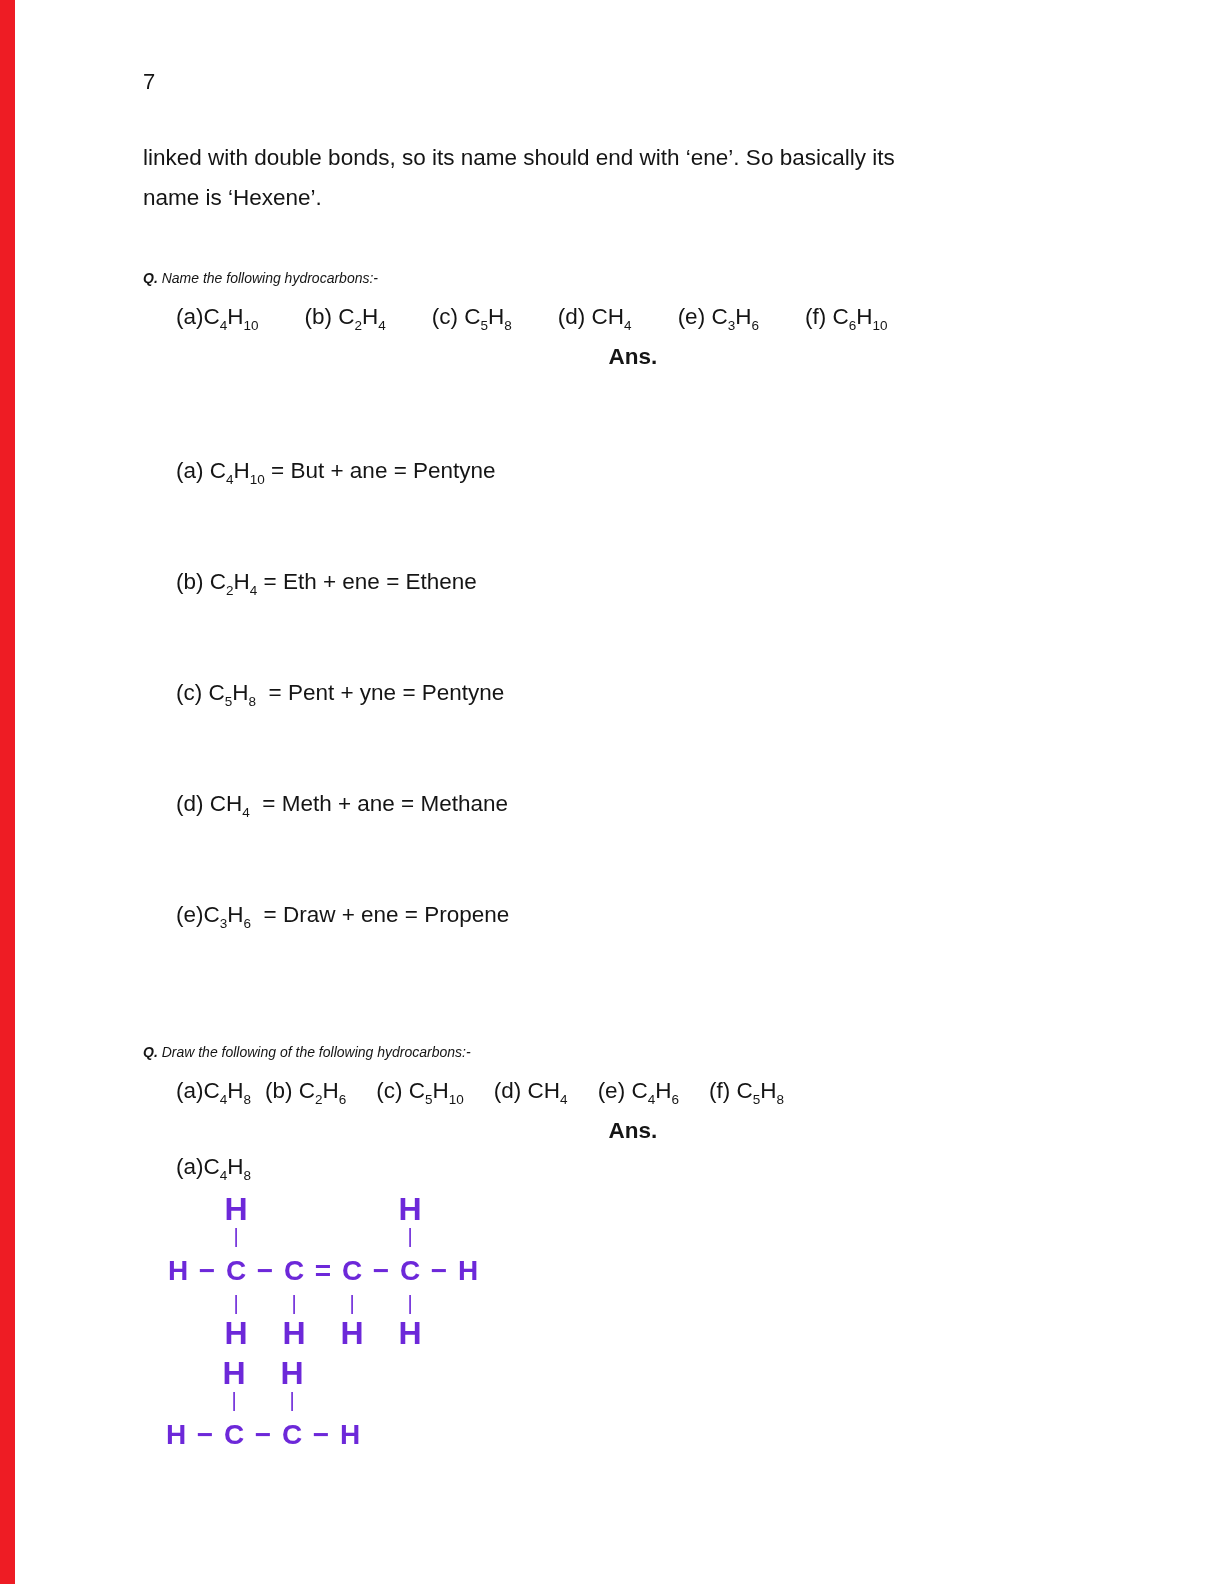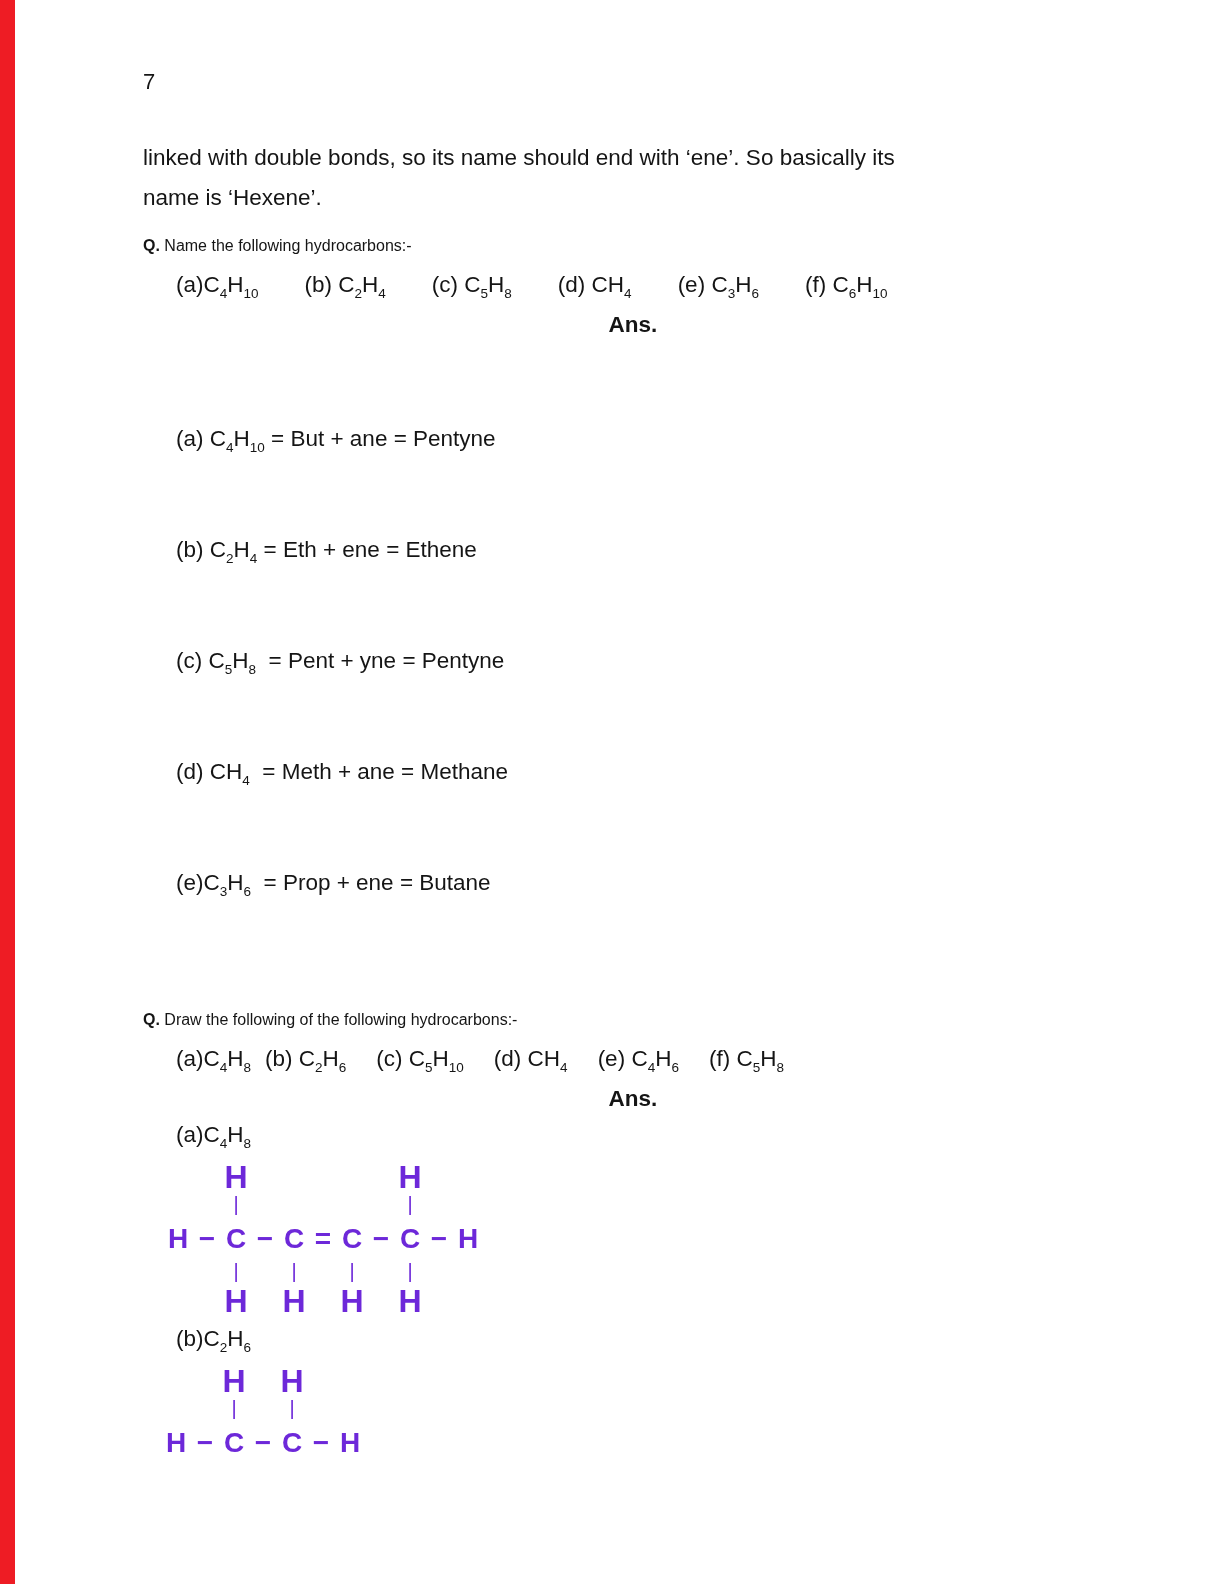--- a/index.html
+++ b/index.html
@@ -25,26 +25,27 @@
     padding-top: 70px;
   }
   .page-number {
     font-size: 22px;
     line-height: 24px;
     margin-bottom: 44px;
   }
   .intro {
     font-size: 22.5px;
     line-height: 40px;
-    margin-bottom: 13px;
+    margin-bottom: 45px;
   }
   .q-heading {
-    font-size: 16px;
+    font-size: 14px;
     line-height: 30px;
     margin-bottom: 8px;
+    font-style: italic;
   }
   .q-label, .ans-label { font-weight: 700; }
   .options-row {
     display: flex;
     align-items: center;
     margin-left: 33px;
     font-size: 22.5px;
     line-height: 32px;
     margin-bottom: 9px;
     white-space: pre;
@@ -121,21 +122,21 @@
       <span class="option-item"><span>(f) </span><span>C<sub>6</sub>H<sub>10</sub></span></span>
     </div>
 
     <div class="ans-line"><span class="ans-label">Ans.</span></div>
 
     <div class="answers-list">
       <div><span>(a) </span><span>C<sub>4</sub>H<sub>10</sub></span><span> = But + ane = Pentyne</span></div>
       <div><span>(b) </span><span>C<sub>2</sub>H<sub>4</sub></span><span> = Eth + ene = Ethene</span></div>
       <div><span>(c) </span><span>C<sub>5</sub>H<sub>8</sub></span><span>  = Pent + yne = Pentyne</span></div>
       <div><span>(d) </span><span>CH<sub>4</sub></span><span>  = Meth + ane = Methane</span></div>
-      <div><span>(e)</span><span>C<sub>3</sub>H<sub>6</sub></span><span>  = Prop + ene = Butane</span></div>
+      <div><span>(e)</span><span>C<sub>3</sub>H<sub>6</sub></span><span>  = Draw + ene = Propene</span></div>
     </div>
   </div>
 
   <div class="q2-block">
     <div class="q-heading"><span class="q-label">Q.</span><span> Draw the following of the following hydrocarbons:-</span></div>
 
     <div class="options-row q2">
       <span class="option-item"><span>(a)</span><span>C<sub>4</sub>H<sub>8</sub></span></span>
       <span class="option-item"><span>(b) </span><span>C<sub>2</sub>H<sub>6</sub></span></span>
       <span class="option-item"><span>(c) </span><span>C<sub>5</sub>H<sub>10</sub></span></span>
@@ -148,21 +149,20 @@
 
     <div class="structure-caption"><span>(a)</span><span>C<sub>4</sub>H<sub>8</sub></span></div>
     <div class="structure s-a">
         <div class="s-row r-sub"><span class="s-cell atom-col"></span><span class="s-cell bond-col"></span><span class="s-cell atom-col">H</span><span class="s-cell bond-col"></span><span class="s-cell atom-col"></span><span class="s-cell bond-col"></span><span class="s-cell atom-col"></span><span class="s-cell bond-col"></span><span class="s-cell atom-col">H</span><span class="s-cell bond-col"></span><span class="s-cell atom-col"></span></div>
         <div class="s-row r-bar"><span class="s-cell atom-col"></span><span class="s-cell bond-col"></span><span class="s-cell atom-col">|</span><span class="s-cell bond-col"></span><span class="s-cell atom-col"></span><span class="s-cell bond-col"></span><span class="s-cell atom-col"></span><span class="s-cell bond-col"></span><span class="s-cell atom-col">|</span><span class="s-cell bond-col"></span><span class="s-cell atom-col"></span></div>
         <div class="s-row r-main"><span class="s-cell atom-col">H</span><span class="s-cell bond-col">−</span><span class="s-cell atom-col">C</span><span class="s-cell bond-col">−</span><span class="s-cell atom-col">C</span><span class="s-cell bond-col">=</span><span class="s-cell atom-col">C</span><span class="s-cell bond-col">−</span><span class="s-cell atom-col">C</span><span class="s-cell bond-col">−</span><span class="s-cell atom-col">H</span></div>
         <div class="s-row r-bar"><span class="s-cell atom-col"></span><span class="s-cell bond-col"></span><span class="s-cell atom-col">|</span><span class="s-cell bond-col"></span><span class="s-cell atom-col">|</span><span class="s-cell bond-col"></span><span class="s-cell atom-col">|</span><span class="s-cell bond-col"></span><span class="s-cell atom-col">|</span><span class="s-cell bond-col"></span><span class="s-cell atom-col"></span></div>
         <div class="s-row r-sub"><span class="s-cell atom-col"></span><span class="s-cell bond-col"></span><span class="s-cell atom-col">H</span><span class="s-cell bond-col"></span><span class="s-cell atom-col">H</span><span class="s-cell bond-col"></span><span class="s-cell atom-col">H</span><span class="s-cell bond-col"></span><span class="s-cell atom-col">H</span><span class="s-cell bond-col"></span><span class="s-cell atom-col"></span></div>
       </div>
 
-    <div class="structure-caption caption-b"><span>(b)</span><span>C<sub>2</sub>H<sub>6</sub></span></div>
     <div class="structure s-b">
         <div class="s-row r-sub"><span class="s-cell atom-col"></span><span class="s-cell bond-col"></span><span class="s-cell atom-col">H</span><span class="s-cell bond-col"></span><span class="s-cell atom-col">H</span><span class="s-cell bond-col"></span><span class="s-cell atom-col"></span></div>
         <div class="s-row r-bar"><span class="s-cell atom-col"></span><span class="s-cell bond-col"></span><span class="s-cell atom-col">|</span><span class="s-cell bond-col"></span><span class="s-cell atom-col">|</span><span class="s-cell bond-col"></span><span class="s-cell atom-col"></span></div>
         <div class="s-row r-main"><span class="s-cell atom-col">H</span><span class="s-cell bond-col">−</span><span class="s-cell atom-col">C</span><span class="s-cell bond-col">−</span><span class="s-cell atom-col">C</span><span class="s-cell bond-col">−</span><span class="s-cell atom-col">H</span></div>
       </div>
 
   </div>
 
 </div>
 

